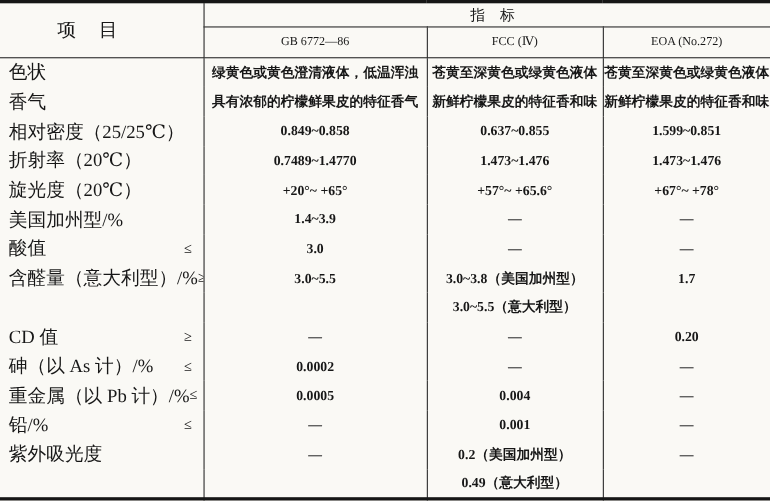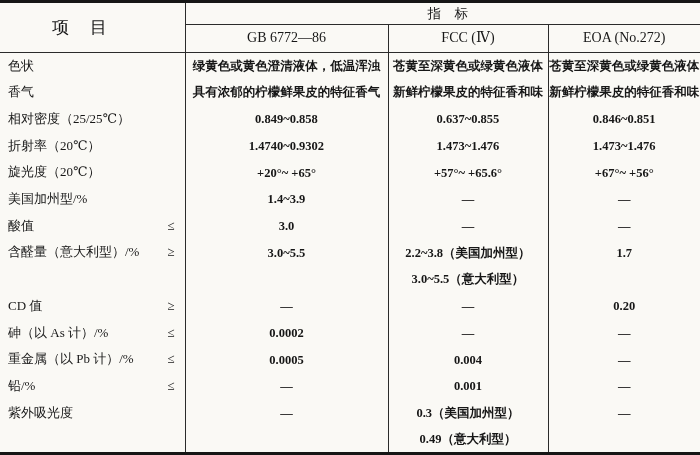--- a/index.html
+++ b/index.html
@@ -51,33 +51,33 @@
   th.ind-h {
     height: 21px;
     text-align: center;
     font-size: 13.5px;
     border-bottom: 1.2px solid #2b2b2b;
     padding-left: 10px;
   }
   th.col-h {
     height: 27px;
     text-align: center;
-    font-size: 14px;
+    font-size: 11px;
     border-bottom: 1.5px solid #2b2b2b;
   }
   
   tbody tr { height: 26px; }
   td.item-cell { }
   .item-flex {
     display: flex;
     justify-content: space-between;
     align-items: center;
     padding: 0 10px 0 8px;
   }
-  .item-label { font-size: 13px; }
+  .item-label { font-size: 17px; }
   .op { font-size: 13px; }
   td.val {
     text-align: center;
     font-weight: bold;
   }
 </style>
 </head>
 <body>
 
 <div class="page">
@@ -124,43 +124,43 @@
       </tr>
       <tr>
         <td class="v item-cell">
             <div class="item-flex">
               <span class="item-label">相对密度（25/25℃）</span>
               <span class="op"></span>
             </div>
           </td>
         <td class="v val">0.849~0.858</td>
         <td class="v val">0.637~0.855</td>
-        <td class="val">0.846~0.851</td>
+        <td class="val">1.599~0.851</td>
       </tr>
       <tr>
         <td class="v item-cell">
             <div class="item-flex">
               <span class="item-label">折射率（20℃）</span>
               <span class="op"></span>
             </div>
           </td>
-        <td class="v val">1.4740~0.9302</td>
+        <td class="v val">0.7489~1.4770</td>
         <td class="v val">1.473~1.476</td>
         <td class="val">1.473~1.476</td>
       </tr>
       <tr>
         <td class="v item-cell">
             <div class="item-flex">
               <span class="item-label">旋光度（20℃）</span>
               <span class="op"></span>
             </div>
           </td>
         <td class="v val">+20°~ +65°</td>
         <td class="v val">+57°~ +65.6°</td>
-        <td class="val">+67°~ +56°</td>
+        <td class="val">+67°~ +78°</td>
       </tr>
       <tr>
         <td class="v item-cell">
             <div class="item-flex">
               <span class="item-label">美国加州型/%</span>
               <span class="op"></span>
             </div>
           </td>
         <td class="v val">1.4~3.9</td>
         <td class="v val">—</td>
@@ -178,21 +178,21 @@
         <td class="val">—</td>
       </tr>
       <tr>
         <td class="v item-cell">
             <div class="item-flex">
               <span class="item-label">含醛量（意大利型）/%</span>
               <span class="op">≥</span>
             </div>
           </td>
         <td class="v val">3.0~5.5</td>
-        <td class="v val">2.2~3.8（美国加州型）</td>
+        <td class="v val">3.0~3.8（美国加州型）</td>
         <td class="val">1.7</td>
       </tr>
       <tr>
         <td class="v item-cell">
             <div class="item-flex">
               <span class="item-label"></span>
               <span class="op"></span>
             </div>
           </td>
         <td class="v val"></td>
@@ -244,21 +244,21 @@
         <td class="val">—</td>
       </tr>
       <tr>
         <td class="v item-cell">
             <div class="item-flex">
               <span class="item-label">紫外吸光度</span>
               <span class="op"></span>
             </div>
           </td>
         <td class="v val">—</td>
-        <td class="v val">0.3（美国加州型）</td>
+        <td class="v val">0.2（美国加州型）</td>
         <td class="val">—</td>
       </tr>
       <tr>
         <td class="v item-cell">
             <div class="item-flex">
               <span class="item-label"></span>
               <span class="op"></span>
             </div>
           </td>
         <td class="v val"></td>

